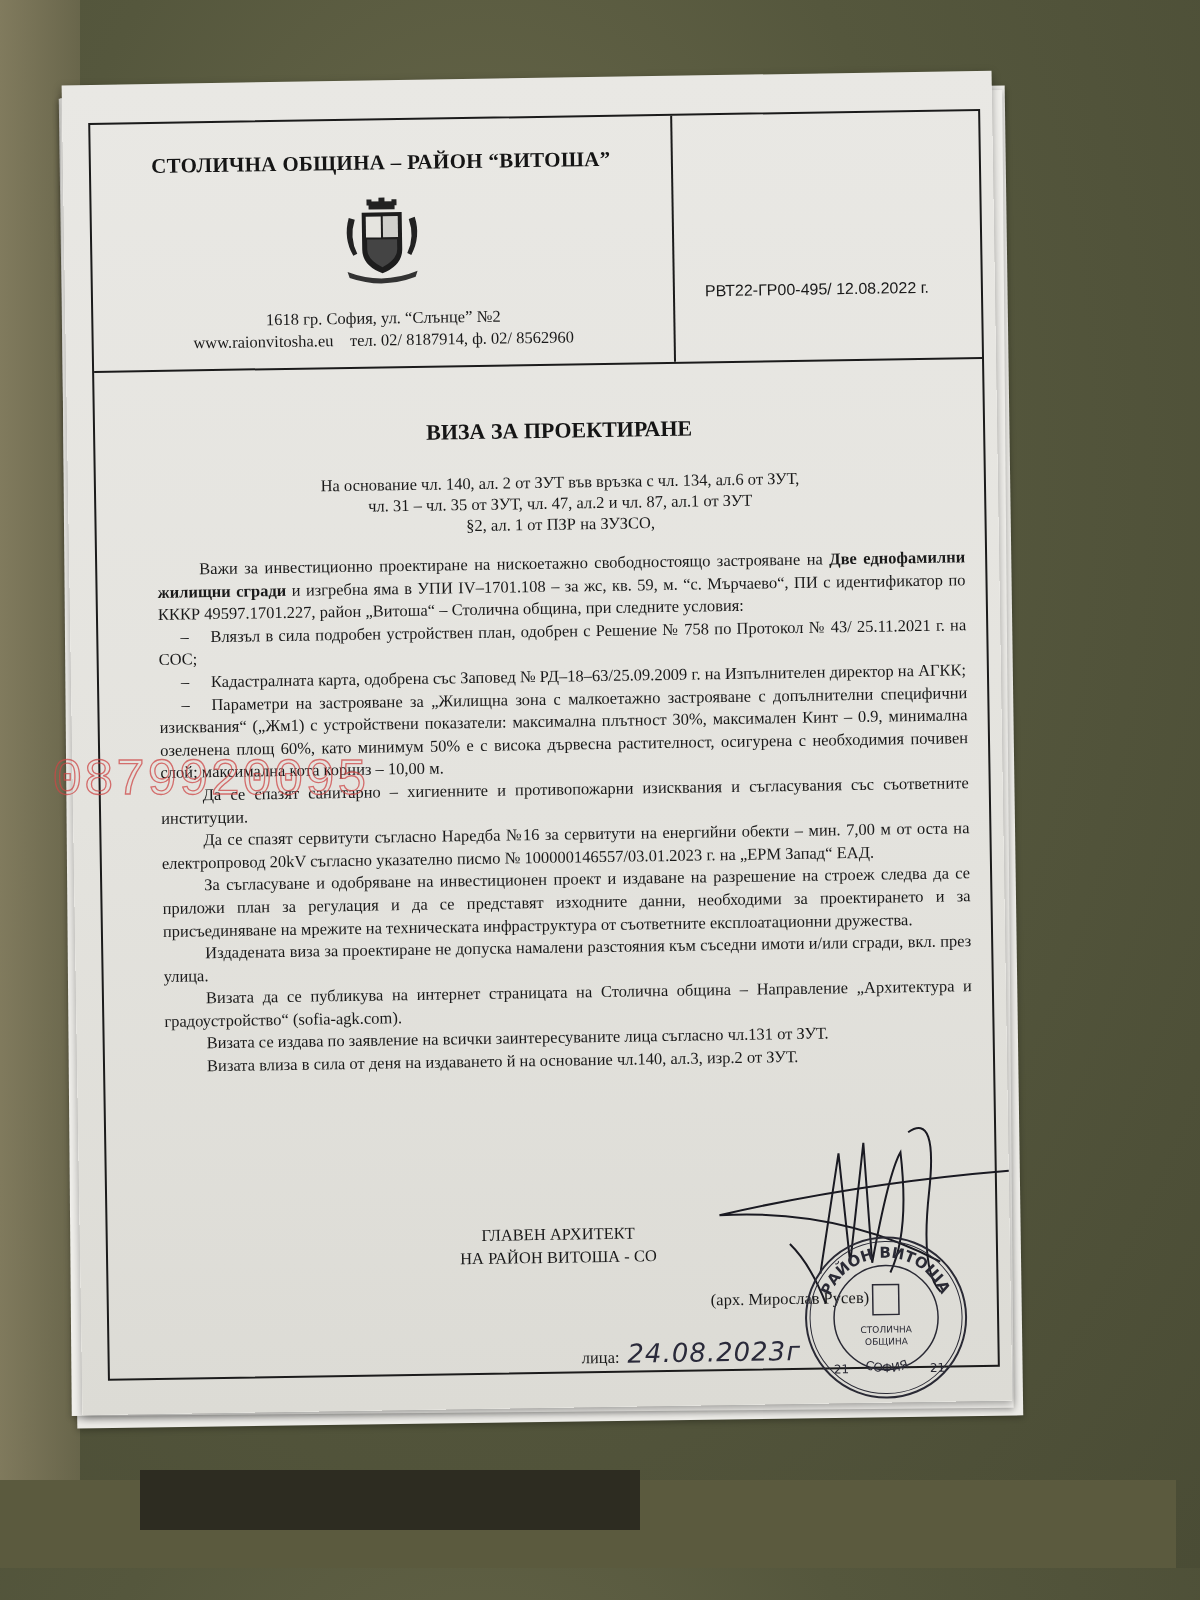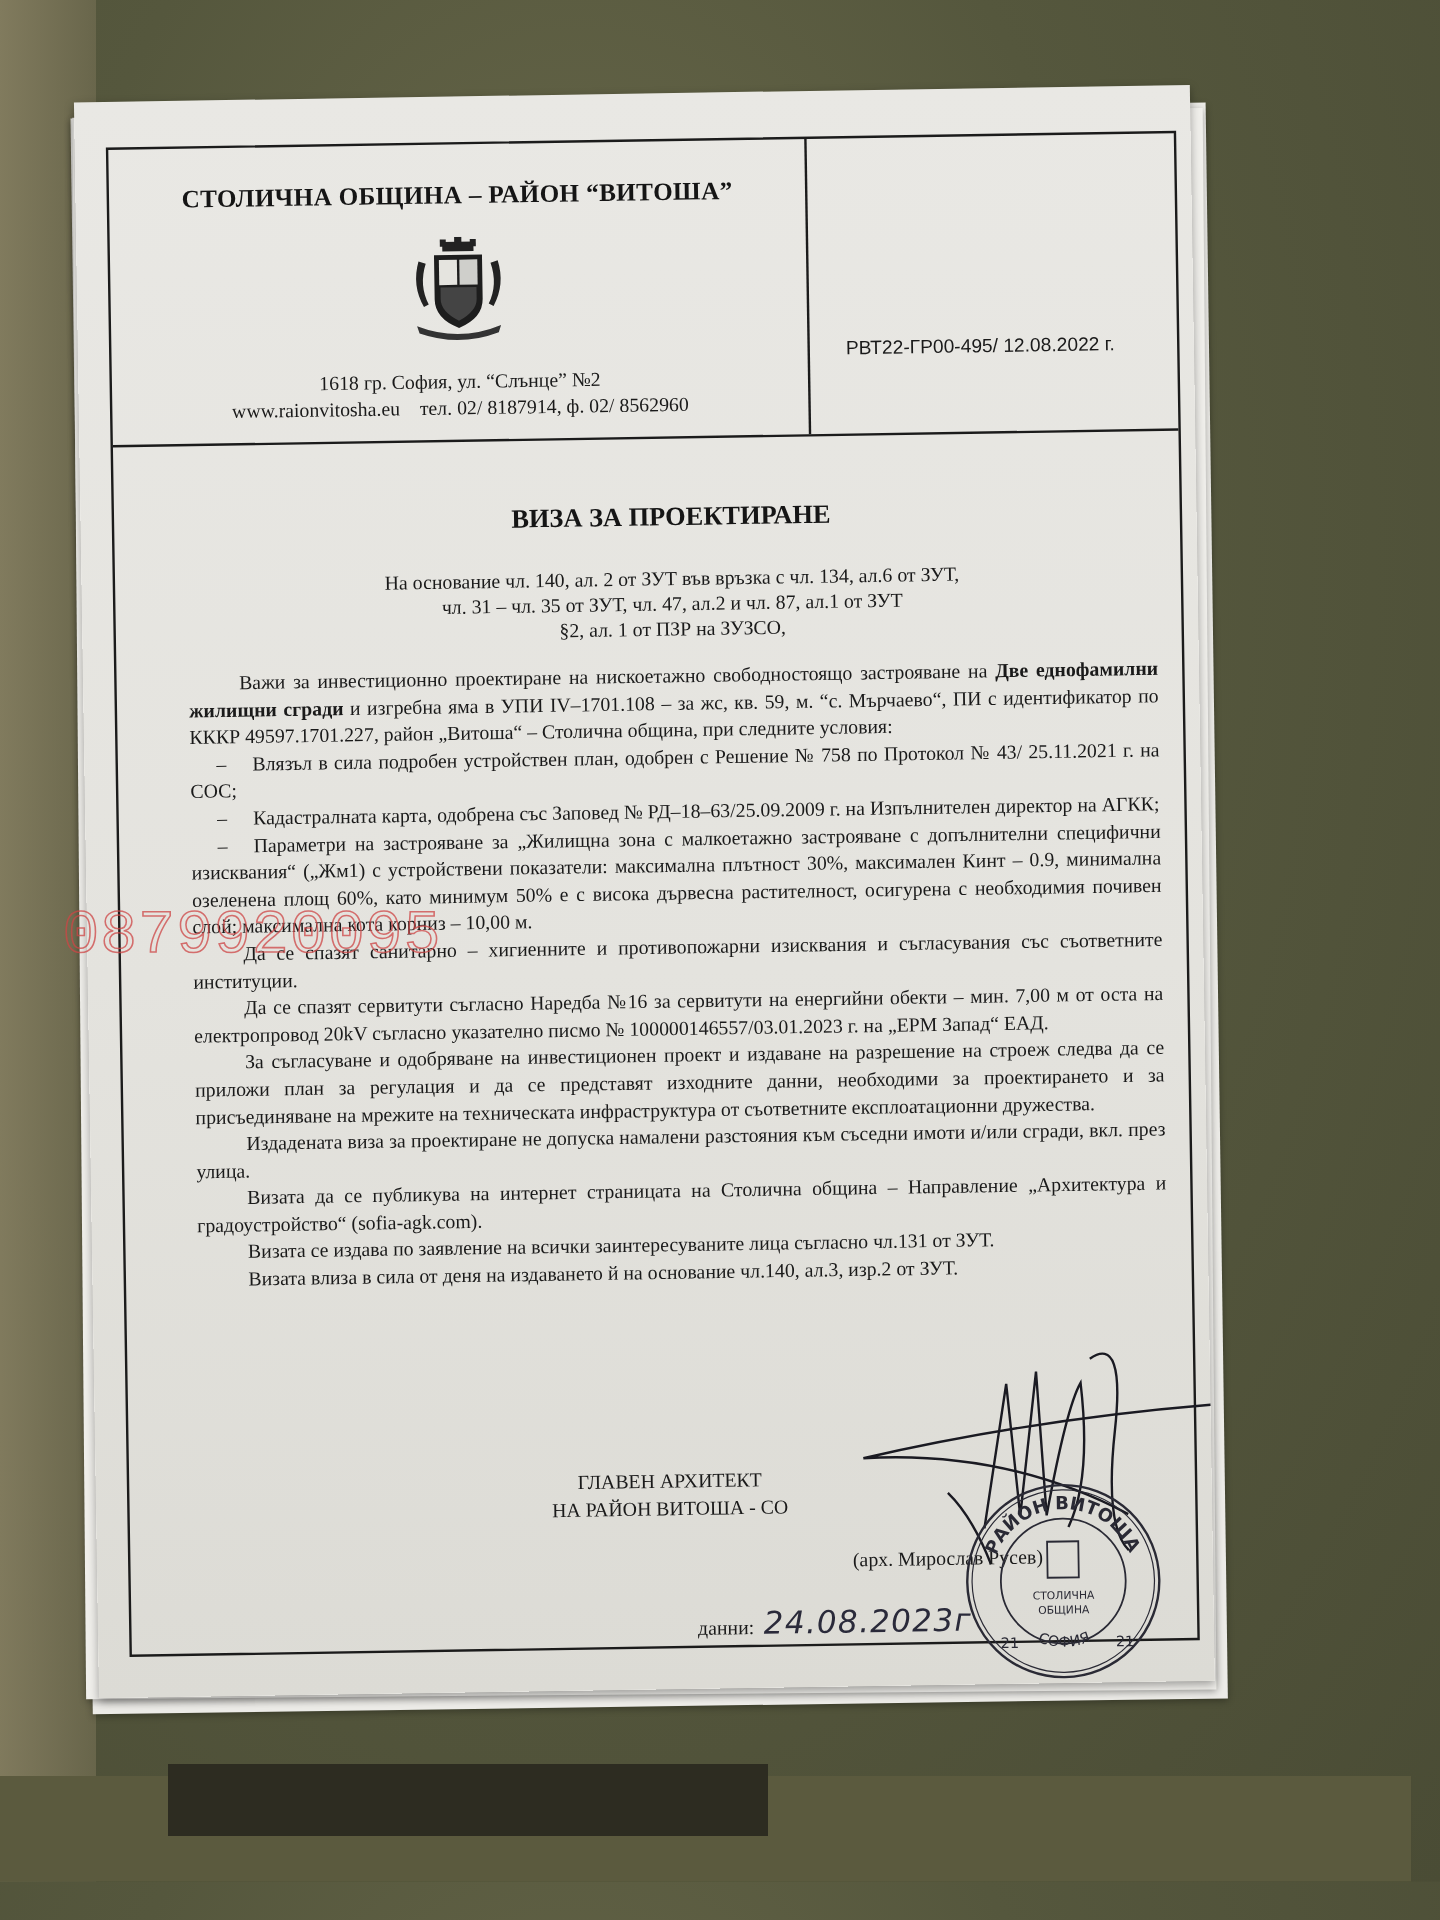--- a/index.html
+++ b/index.html
@@ -113,21 +113,21 @@
     <path d="M180 160 L200 40 L210 150 L225 30 L232 150 Q250 60 262 40 Q270 120 250 160 M270 20 Q300 0 290 80 Q280 160 300 180" stroke="#1a1a22" stroke-width="2" fill="none"></path>
     <path d="M150 130 Q170 150 185 190" stroke="#1a1a22" stroke-width="2" fill="none"></path>
   </svg>
 
   <div class="sign-block">
     <div>ГЛАВЕН АРХИТЕКТ</div>
     <div>НА РАЙОН ВИТОША - СО</div>
   </div>
   <div class="signer">(арх. Мирослав Русев)</div>
   <div class="date-row">
-    <span>данни:</span><span class="date-hand">24.08.2023г</span>
+    <span>лица:</span><span class="date-hand">24.08.2023г</span>
   </div>
 
   <svg class="stamp" viewBox="0 0 170 170">
     <circle cx="85" cy="85" r="80" stroke="#2a2a35" stroke-width="2" fill="none"></circle>
     <circle cx="85" cy="85" r="76" stroke="#2a2a35" stroke-width="1" fill="none"></circle>
     <circle cx="85" cy="85" r="52" stroke="#2a2a35" stroke-width="1.5" fill="none"></circle>
     <defs>
         <path id="arcTop" d="M25 85 A60 60 0 0 1 145 85"></path>
         <path id="arcBot" d="M30 100 A58 58 0 0 0 140 100"></path>
       </defs>

